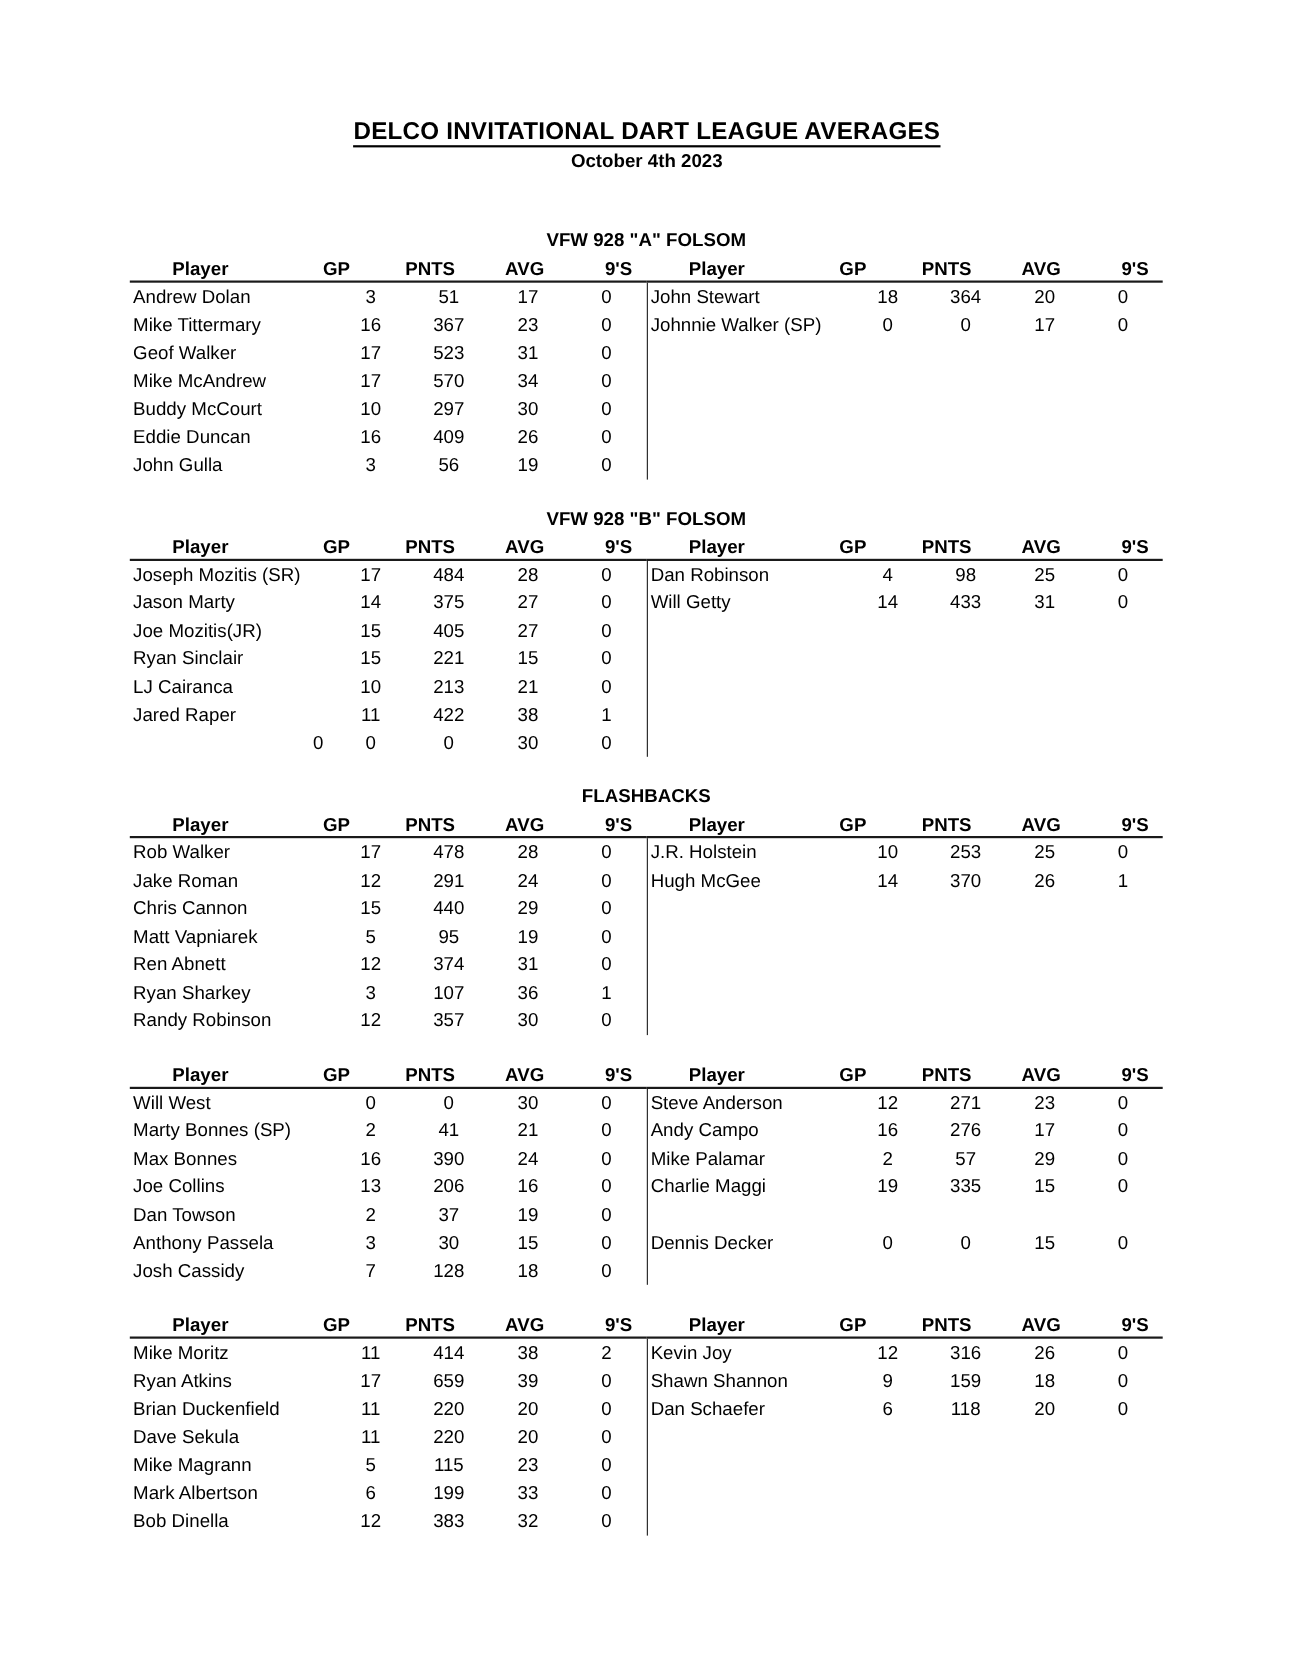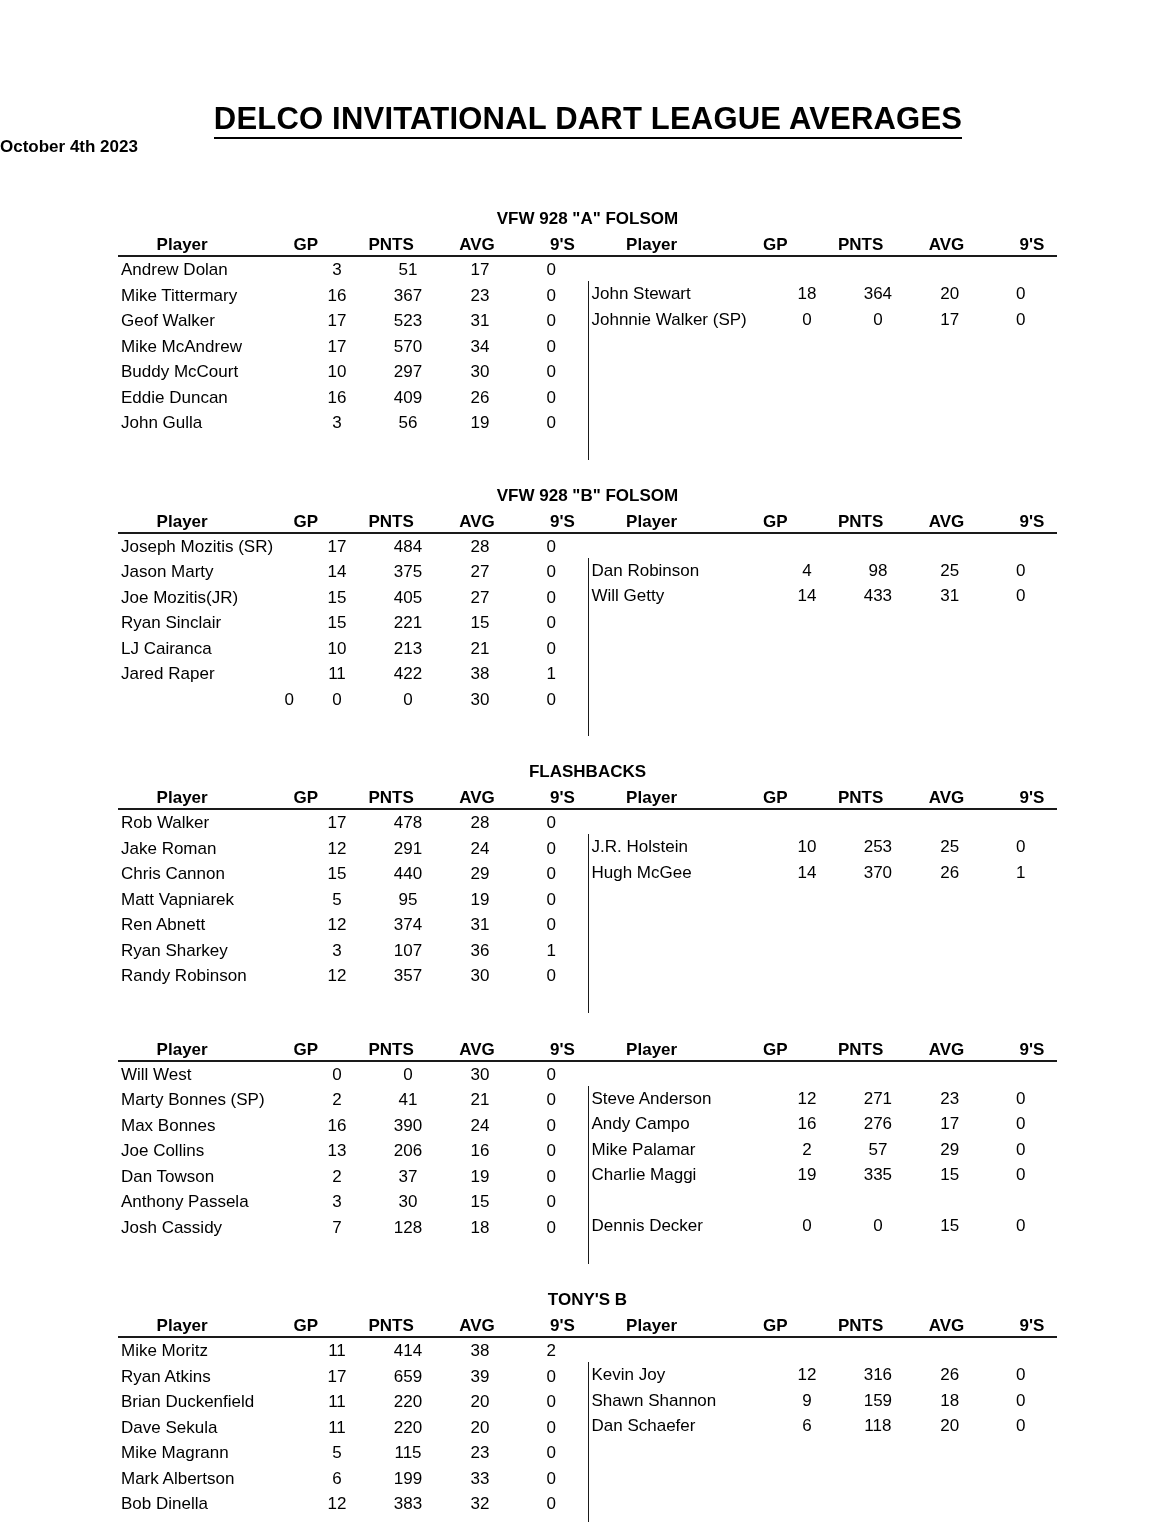--- a/index.html
+++ b/index.html
@@ -9,30 +9,31 @@
     min-height: 1522px;
     font-family: "Liberation Sans", sans-serif;
     color: var(--text, #000);
     -webkit-font-smoothing: antialiased;
   }
   .page { width: 1176px; min-height: 1522px; background: #fff; }
 
   .title {
     padding-top: 103px;
     text-align: center;
-    font-size: 31px;
+    font-size: 22px;
     line-height: 32px;
     font-weight: bold;
     letter-spacing: 0.2px;
   }
   .title-text {
     border-bottom: 2.5px solid var(--text, #000);
     padding-bottom: 1px;
   }
   .subtitle {
+    text-align: center;
     font-size: 17px;
     line-height: 24px;
     font-weight: bold;
   }
 
   #sections {
     width: 939px;
     margin-left: 118px;
     margin-top: 50px;
   }
@@ -49,21 +50,21 @@
   .header-row {
     display: flex;
     height: 23px;
     line-height: 21px;
     border-bottom: 2px solid var(--line, #1a1a1a);
     gap: 36px;
   }
   .cell { font-size: 17px; overflow: hidden; white-space: nowrap; }
   .head { font-weight: bold; text-align: center; }
   .row { display: flex; height: 25.5px; line-height: 25.5px; }
-  .rows-divided { border-left: 1.5px solid var(--line, #1a1a1a); margin-top: 24px; }
+  .rows-divided { border-left: 1.5px solid var(--line, #1a1a1a); }
   .c0 { width: 185px; text-align: left; padding-left: 3px; }
   .head.c0 { text-align: center; padding-left: 0; }
   .c1 { width: 68px; text-align: center; }
   .c2 { width: 74px; text-align: center; }
   .c3 { width: 70px; text-align: center; }
   .c4 { width: 72.5px; text-align: center; }
   .player-right { text-align: right; padding-right: 9px; }
 </style>
 </head>
 <body>
@@ -569,21 +570,20 @@
                 <div class="cell c2"></div>
                 <div class="cell c3"></div>
                 <div class="cell c4"></div>
               </div>
             </div>
       </div>
     </div>
   </section>
 
   <section class="league-section">
-    <div class="section-title">TONY'S B</div>
     <div class="tables">
       <div class="half left">
         <div class="header-row">
               <div class="cell head c0">Player</div>
               <div class="cell head c1">GP</div>
               <div class="cell head c2">PNTS</div>
               <div class="cell head c3">AVG</div>
               <div class="cell head c4">9'S</div>
             </div>
         <div class="rows">

